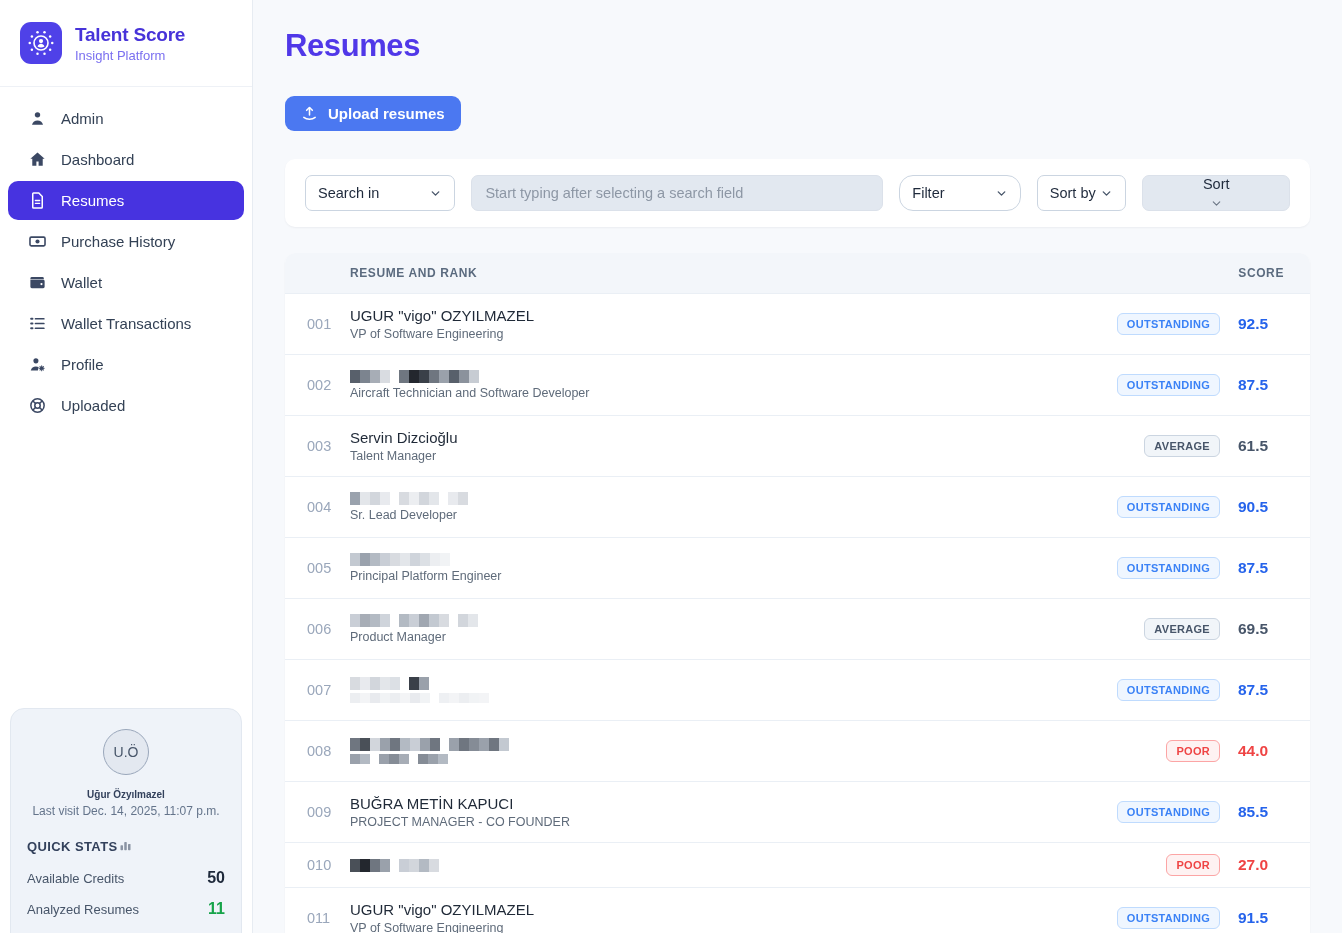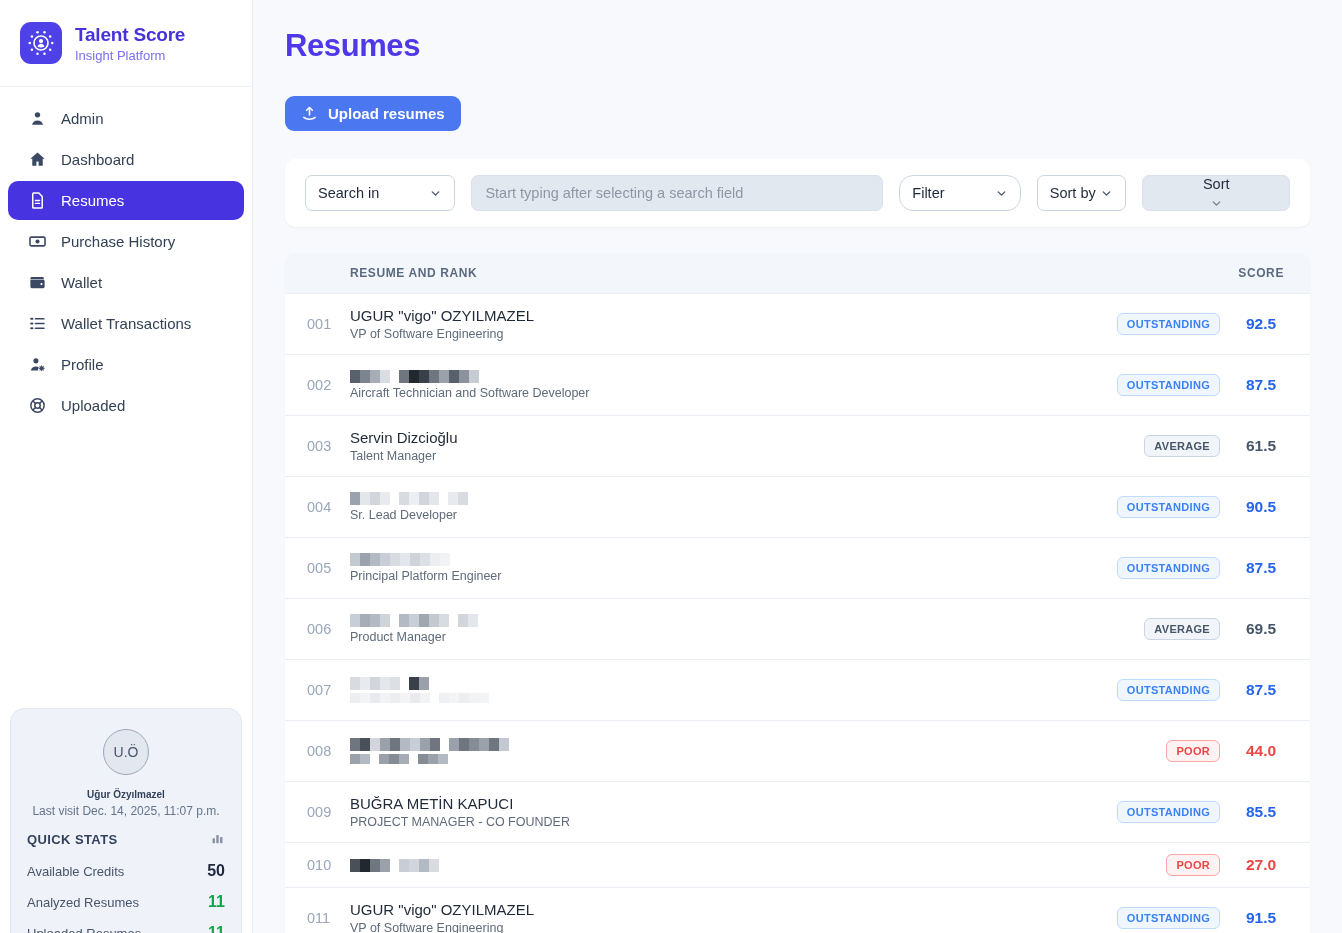--- a/index.html
+++ b/index.html
@@ -58,22 +58,22 @@
   .avatar {
     width: 46px; height: 46px; border-radius: 50%;
     background: #e3e8f0; border: 1px solid #9aa7bb;
     display: flex; align-items: center; justify-content: center;
     margin: 0 auto 14px auto;
     font-size: 14px; color: #475569;
   }
   .user-name { font-size: 10px; font-weight: 700; color: #33415c; }
   .last-visit { font-size: 12px; color: #64748b; margin-top: 4px; }
   .qs-header {
-    display: flex; align-items: center; justify-content: space-between;
-    margin-top: 12px;
+    display: flex; align-items: center; 
+    margin-top: 19px;
   }
   .qs-title { font-size: 13px; font-weight: 700; letter-spacing: 0.4px; color: #33415c; }
   .qs-icon svg { width: 15px; height: 15px; color: #8a93a3; }
   .stat-row {
     display: flex; align-items: center; justify-content: space-between;
     margin-top: 13px;
   }
   .stat-label { font-size: 13px; color: #475569; }
   .stat-value { font-size: 16px; font-weight: 700; }
 
@@ -144,21 +144,21 @@
   .rank { width: 43px; font-size: 14.5px; color: #9aa7bb; flex: 0 0 43px; }
   .rmain { flex: 1; min-width: 0; }
   .rname { font-size: 15px; font-weight: 500; color: #1f2937; }
   .rtitle { font-size: 12.5px; color: #5f6b7a; margin-top: 3px; }
   .badge {
     font-size: 11px; font-weight: 600; letter-spacing: 0.3px;
     padding: 4px 9px; border-radius: 6px;
     border: 1px solid; white-space: nowrap;
     margin-right: 18px;
   }
-  .score { width: 46px; text-align: center; font-size: 15.5px; font-weight: 700; flex: 0 0 46px; }
+  .score { width: 46px; text-align: left; font-size: 15.5px; font-weight: 700; flex: 0 0 46px; }
 
   .pxrow { display: flex; align-items: flex-end; }
   .px { width: 10px; display: inline-block; }
   .px.name-size { height: 13px; }
   .px.title-size { height: 10px; }
   .px.gap { background: transparent !important; width: 9px; }
 </style>
 </head>
 <body>
 

